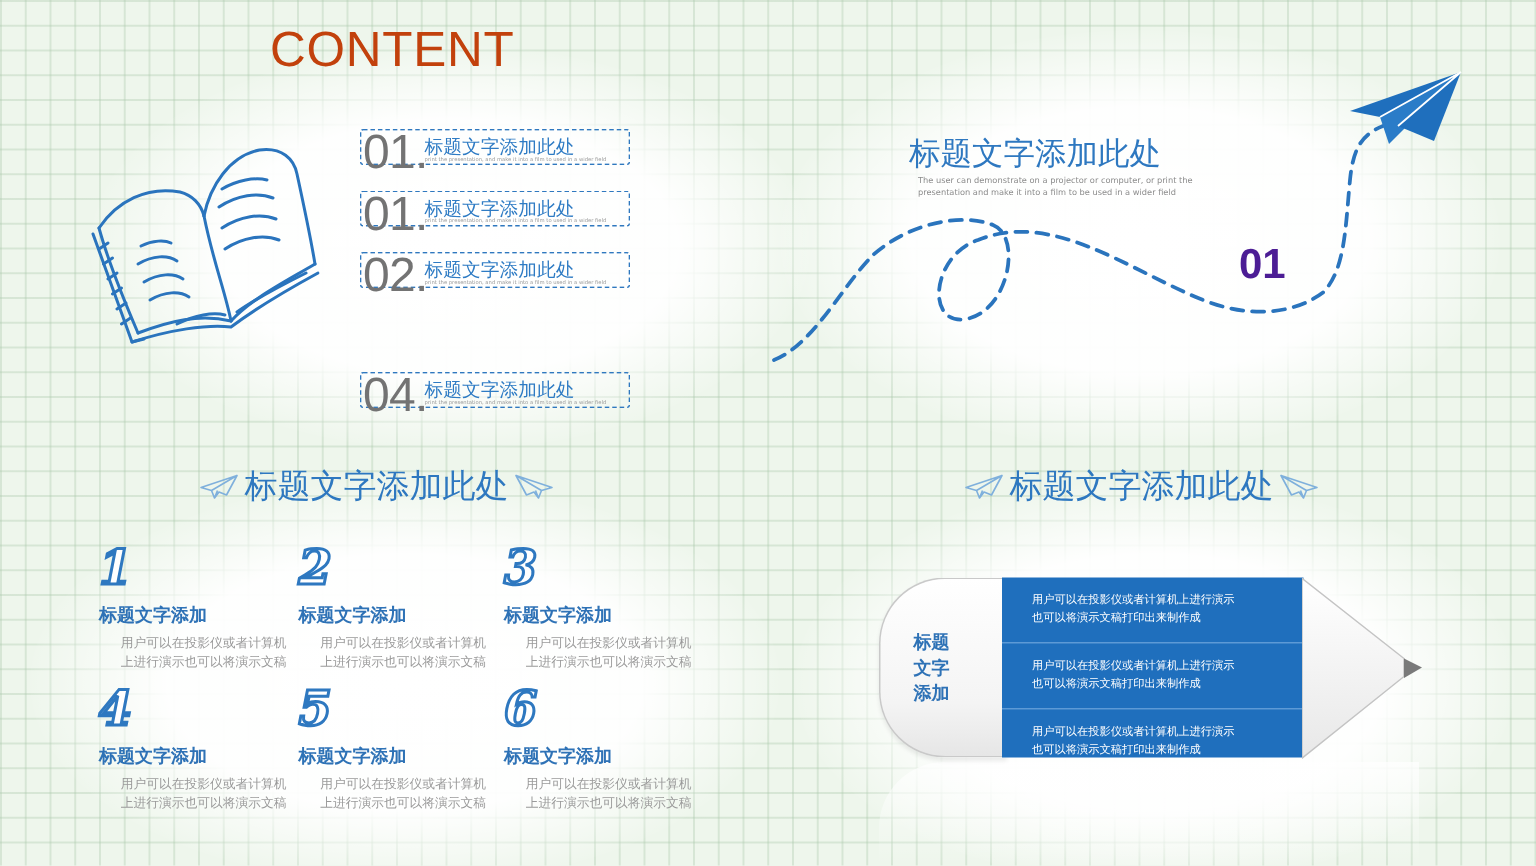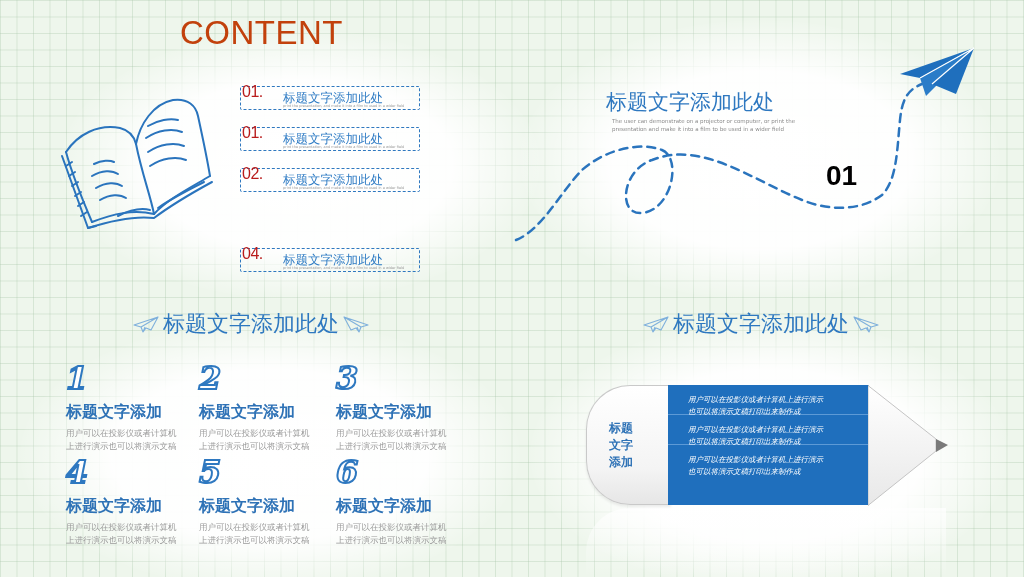--- a/index.html
+++ b/index.html
@@ -27,81 +27,81 @@
   }
 
   
   .toc-item {
     position: absolute; left: 240px; width: 180px; height: 24px;
     border: 1.5px dashed #2f78bf; border-radius: 2px;
   }
   .toc-num {
     position: absolute; left: 1px; top: -4px;
     font-family: "Liberation Sans", sans-serif;
-    font-size: 16px; color: #b91c1c; letter-spacing: -0.5px;
+    font-size: 32px; color: #737373; letter-spacing: -0.5px;
   }
   .toc-label {
     position: absolute; left: 42px; top: 3px;
     font-size: 12.5px; color: #2e7bc4; white-space: nowrap;
   }
   .toc-sub {
     position: absolute; left: 42px; top: 17px;
     font-size: 3.5px; color: #9a9a9a; white-space: nowrap;
   }
 
   
   .sec1-title {
     left: 606px; top: 88px; font-size: 21px; color: #2e78c0; white-space: nowrap;
   }
   .sec1-desc {
     left: 612px; top: 117px; font-size: 5.5px; color: #8c8c8c; line-height: 8px; width: 200px;
   }
   .sec1-num {
-    left: 826px; top: 160px; font-size: 28px; font-weight: bold; color: #000000;
+    left: 826px; top: 160px; font-size: 28px; font-weight: bold; color: #4c1d95;
     font-family: "Liberation Sans", sans-serif;
   }
 
   
   .sec-head {
     position: absolute; display: flex; align-items: center; gap: 4px;
   }
   .sec-head-text { font-size: 22px; color: #2e78c0; white-space: nowrap; }
 
   
   .feat {
     position: absolute; width: 125px;
   }
   .feat-num {
     font-family: "DejaVu Serif", serif; font-weight: bold; font-style: italic;
     font-size: 32px; color: #fff;
     -webkit-text-stroke: 2px #2e78c0;
     line-height: 36px; height: 38px;
   }
-  .feat-title { font-size: 16px; font-weight: bold; color: #2e72b6; margin-top: 4px; white-space: nowrap; }
-  .feat-desc { font-size: 8.5px; color: #9a9a9a; line-height: 13px; margin-top: 4px; white-space: nowrap; }
+  .feat-title { font-size: 12px; font-weight: bold; color: #2e72b6; margin-top: 4px; white-space: nowrap; }
+  .feat-desc { font-size: 8.5px; color: #9a9a9a; line-height: 13px; margin-top: 4px; white-space: nowrap; text-align: right; }
 
   
   .pencil-cap {
     position: absolute; left: 586px; top: 385px; width: 85px; height: 120px;
     border: 1px solid #c9c9c9; border-right: none;
     border-radius: 44px 0 0 44px;
     background: linear-gradient(to bottom, #ffffff 0%, #f4f4f4 70%, #e6e6e6 100%);
     box-shadow: 0 2px 3px rgba(0,0,0,0.08);
   }
   .pencil-cap-text {
     position: absolute; left: 22px; top: 34px; width: 30px;
     font-size: 12px; font-weight: bold; color: #2e72b6; line-height: 17px; 
   }
   .pencil-body {
     position: absolute; left: 668px; top: 385px; width: 201px; height: 120px;
     background: #1f6fbd;
   }
   .pencil-row {
-    height: 30px; border-bottom: 1px solid #5d9ad6; padding: 9px 0 2px 20px;
-    font-size: 7.5px; color: #ffffff; line-height: 12px; font-style: italic;
+    height: 44px; border-bottom: 1px solid #5d9ad6; padding: 9px 0 2px 20px;
+    font-size: 7.5px; color: #ffffff; line-height: 12px;
   }
   .pencil-row:last-child { border-bottom: none; }
   .reflect {
     position: absolute; left: 586px; top: 508px; width: 360px; height: 69px;
     background: linear-gradient(to bottom, rgba(255,255,255,0.9), rgba(255,255,255,0));
     border-radius: 44px 0 0 0;
     opacity: 0.8;
   }
 </style>
 </head>

